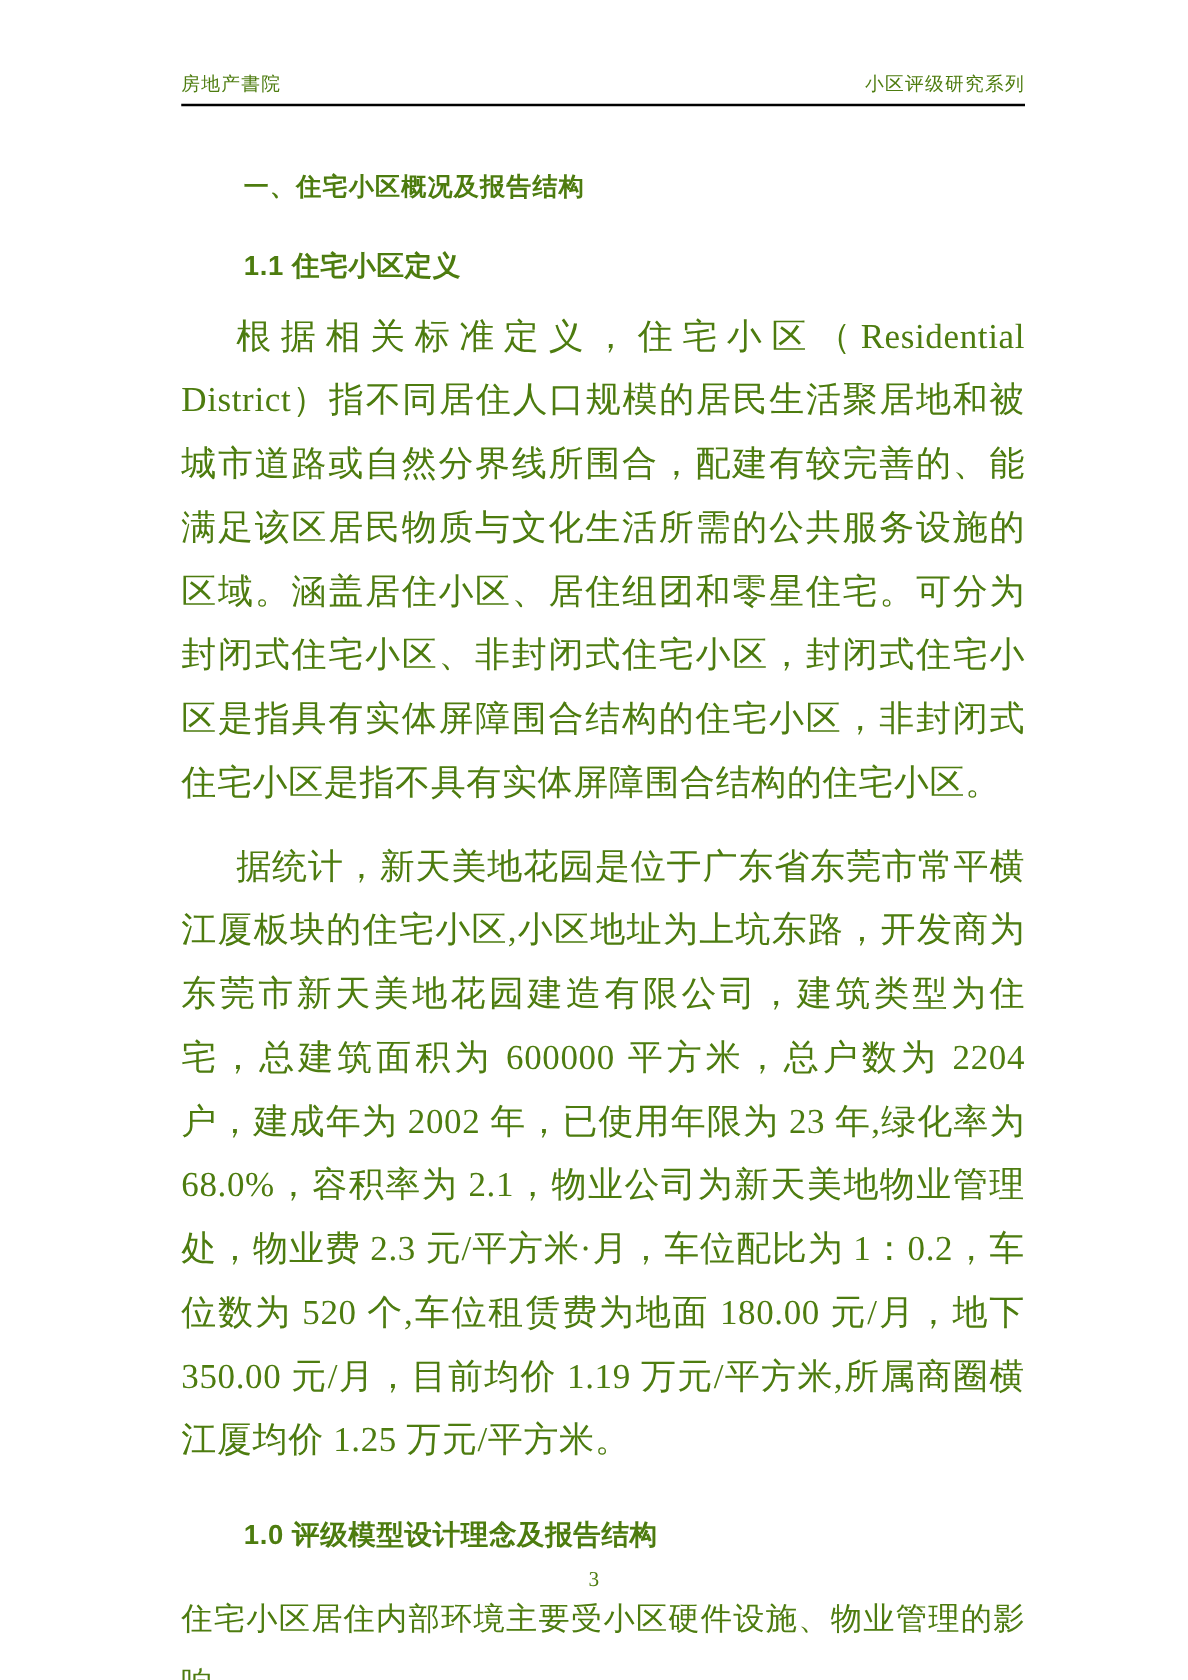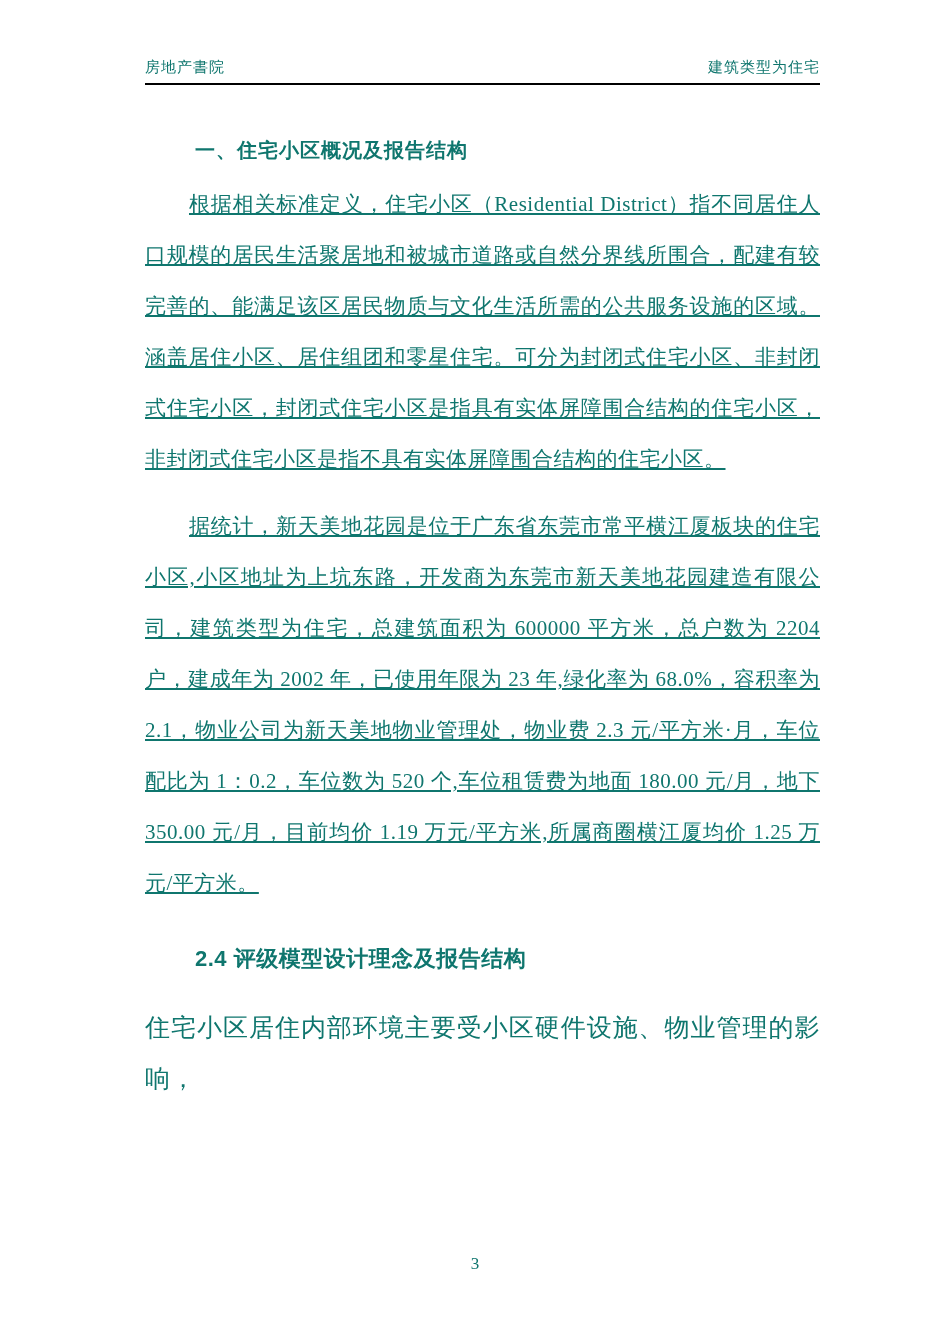--- a/index.html
+++ b/index.html
@@ -5,21 +5,21 @@
   html, body {
     margin: 0;
     padding: 0;
     background: #ffffff;
   }
   .page {
     position: relative;
     width: 950px;
     height: 1344px;
     background: #ffffff;
-    color: #0f766e;
+    color: #4d7c0f;
     font-family: "Liberation Serif", serif;
     overflow: hidden;
     box-sizing: border-box;
   }
   .header {
     display: flex;
     justify-content: space-between;
     align-items: flex-end;
     margin: 0 130px 0 145px;
     padding-top: 58px;
@@ -45,28 +45,27 @@
   }
   h2.doc-h2 {
     font-family: "Liberation Sans", sans-serif;
     font-size: 22px;
     font-weight: bold;
     margin: 36px 0 0 50px;
     line-height: 1.3;
     letter-spacing: 0.5px;
   }
   p.doc-p {
-    font-size: 21px;
+    font-size: 28px;
     line-height: 51px;
     text-align: justify;
     text-justify: inter-character;
     text-indent: 44px;
     margin: 16px 0 8px 0;
     letter-spacing: 0.5px;
-    text-decoration: underline;
   }
   p.doc-p-last {
     font-size: 25px;
     line-height: 51px;
     text-align: justify;
     text-indent: 0;
     margin: 28px 0 0 0;
     letter-spacing: 0.5px;
   }
   .footer {
@@ -78,33 +77,34 @@
     font-size: 17px;
   }
 </style>
 </head>
 <body>
 
 <div class="page">
 
   <div class="header">
     <span>房地产書院</span>
-    <span>建筑类型为住宅</span>
+    <span>小区评级研究系列</span>
   </div>
   <div class="header-rule"></div>
 
   <div class="content">
 
     <h1 class="doc-h1">一、住宅小区概况及报告结构</h1>
 
+    <h2 class="doc-h2">1.1 住宅小区定义</h2>
     <p class="doc-p">根据相关标准定义，住宅小区（Residential District）指不同居住人口规模的居民生活聚居地和被城市道路或自然分界线所围合，配建有较完善的、能满足该区居民物质与文化生活所需的公共服务设施的区域。涵盖居住小区、居住组团和零星住宅。可分为封闭式住宅小区、非封闭式住宅小区，封闭式住宅小区是指具有实体屏障围合结构的住宅小区，非封闭式住宅小区是指不具有实体屏障围合结构的住宅小区。</p>
 
     <p class="doc-p">据统计，新天美地花园是位于广东省东莞市常平横江厦板块的住宅小区,小区地址为上坑东路，开发商为东莞市新天美地花园建造有限公司，建筑类型为住宅，总建筑面积为 600000 平方米，总户数为 2204 户，建成年为 2002 年，已使用年限为 23 年,绿化率为 68.0%，容积率为 2.1，物业公司为新天美地物业管理处，物业费 2.3 元/平方米·月，车位配比为 1：0.2，车位数为 520 个,车位租赁费为地面 180.00 元/月，地下 350.00 元/月，目前均价 1.19 万元/平方米,所属商圈横江厦均价 1.25 万元/平方米。</p>
 
-    <h2 class="doc-h2">2.4 评级模型设计理念及报告结构</h2>
+    <h2 class="doc-h2">1.0 评级模型设计理念及报告结构</h2>
     <p class="doc-p-last">住宅小区居住内部环境主要受小区硬件设施、物业管理的影响，</p>
 
   </div>
 
   <div class="footer">
     <span>3</span>
   </div>
 
 </div>
 

